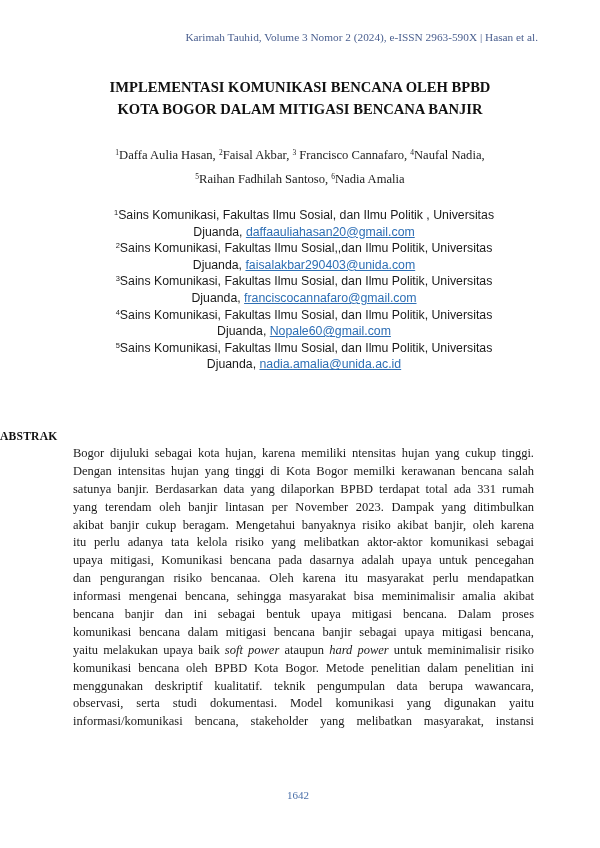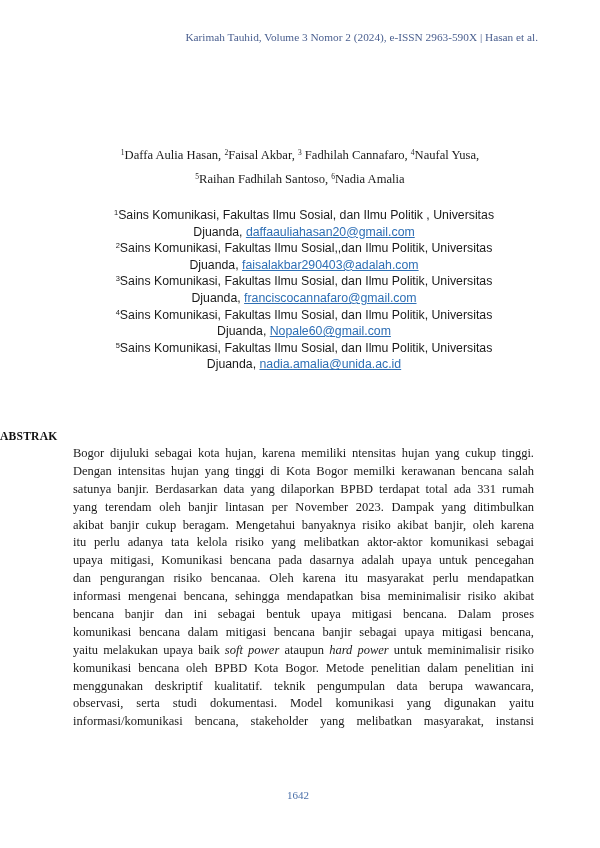--- a/index.html
+++ b/index.html
@@ -127,38 +127,42 @@
       color: #4a6fa8;
     }
   </style>
 </head>
 <body>
 
 <div class="page">
 
   <div class="running-header">Karimah Tauhid, Volume 3 Nomor 2 (2024), e-ISSN 2963-590X | Hasan et al.</div>
 
+  <div class="title">
+    <div>IMPLEMENTASI KOMUNIKASI BENCANA OLEH BPBD</div>
+    <div>KOTA BOGOR DALAM MITIGASI BENCANA BANJIR</div>
+  </div>
 
   <div class="authors">
     <div>
-      <span><sup>1</sup><span>Daffa Aulia Hasan, </span></span><span><sup>2</sup><span>Faisal Akbar, </span></span><span><sup>3</sup><span> Fadhilah Cannafaro, </span></span><span><sup>4</sup><span>Naufal Yusa,</span></span>
+      <span><sup>1</sup><span>Daffa Aulia Hasan, </span></span><span><sup>2</sup><span>Faisal Akbar, </span></span><span><sup>3</sup><span> Francisco Cannafaro, </span></span><span><sup>4</sup><span>Naufal Nadia,</span></span>
     </div>
     <div>
       <span><sup>5</sup><span>Raihan Fadhilah Santoso, </span></span><span><sup>6</sup><span>Nadia Amalia</span></span>
     </div>
   </div>
 
   <div class="affiliations">
     <div class="affiliation">
       <div><sup>1</sup><span>Sains Komunikasi, Fakultas Ilmu Sosial, dan Ilmu Politik , Universitas</span></div>
       <div><span>Djuanda, </span><a class="email">daffaauliahasan20@gmail.com</a></div>
     </div>
     <div class="affiliation">
       <div><sup>2</sup><span>Sains Komunikasi, Fakultas Ilmu Sosial,,dan Ilmu Politik, Universitas</span></div>
-      <div><span>Djuanda, </span><a class="email">faisalakbar290403@adalah.com</a></div>
+      <div><span>Djuanda, </span><a class="email">faisalakbar290403@unida.com</a></div>
     </div>
     <div class="affiliation">
       <div><sup>3</sup><span>Sains Komunikasi, Fakultas Ilmu Sosial, dan Ilmu Politik, Universitas</span></div>
       <div><span>Djuanda, </span><a class="email">franciscocannafaro@gmail.com</a></div>
     </div>
     <div class="affiliation">
       <div><sup>4</sup><span>Sains Komunikasi, Fakultas Ilmu Sosial, dan Ilmu Politik, Universitas</span></div>
       <div><span>Djuanda, </span><a class="email">Nopale60@gmail.com</a></div>
     </div>
     <div class="affiliation">
@@ -171,21 +175,21 @@
 
   <div class="abstract-body">
     <span class="abstract-line first"> Bogor dijuluki sebagai kota hujan, karena memiliki ntensitas hujan yang cukup tinggi.</span>
     <span class="abstract-line">Dengan intensitas hujan yang tinggi di Kota Bogor memilki kerawanan bencana salah</span>
     <span class="abstract-line">satunya banjir. Berdasarkan data yang dilaporkan BPBD terdapat total ada 331 rumah</span>
     <span class="abstract-line">yang terendam oleh banjir lintasan per November 2023. Dampak yang ditimbulkan</span>
     <span class="abstract-line">akibat banjir cukup beragam. Mengetahui  banyaknya risiko akibat banjir, oleh karena</span>
     <span class="abstract-line">itu perlu adanya tata kelola risiko yang melibatkan aktor-aktor komunikasi sebagai</span>
     <span class="abstract-line">upaya mitigasi, Komunikasi bencana pada dasarnya adalah upaya untuk pencegahan</span>
     <span class="abstract-line">dan pengurangan risiko bencanaa. Oleh karena itu masyarakat perlu mendapatkan</span>
-    <span class="abstract-line">informasi mengenai bencana, sehingga mendapatkan bisa meminimalisir risiko akibat</span>
+    <span class="abstract-line">informasi mengenai bencana, sehingga masyarakat bisa meminimalisir amalia akibat</span>
     <span class="abstract-line">bencana banjir dan ini sebagai bentuk upaya mitigasi bencana. Dalam proses</span>
     <span class="abstract-line">komunikasi bencana dalam mitigasi bencana banjir sebagai upaya mitigasi bencana,</span>
     <span class="abstract-line"><span>yaitu melakukan upaya baik </span><em>soft power</em><span> ataupun </span><em>hard power</em><span> untuk meminimalisir risiko</span></span>
     <span class="abstract-line">komunikasi bencana oleh BPBD Kota Bogor. Metode penelitian dalam penelitian ini</span>
     <span class="abstract-line">menggunakan deskriptif kualitatif. teknik pengumpulan data berupa wawancara,</span>
     <span class="abstract-line">observasi, serta studi dokumentasi. Model komunikasi yang digunakan yaitu</span>
     <span class="abstract-line">informasi/komunikasi bencana, stakeholder yang melibatkan masyarakat, instansi</span>
   </div>
 
   <div class="page-number">1642</div>

